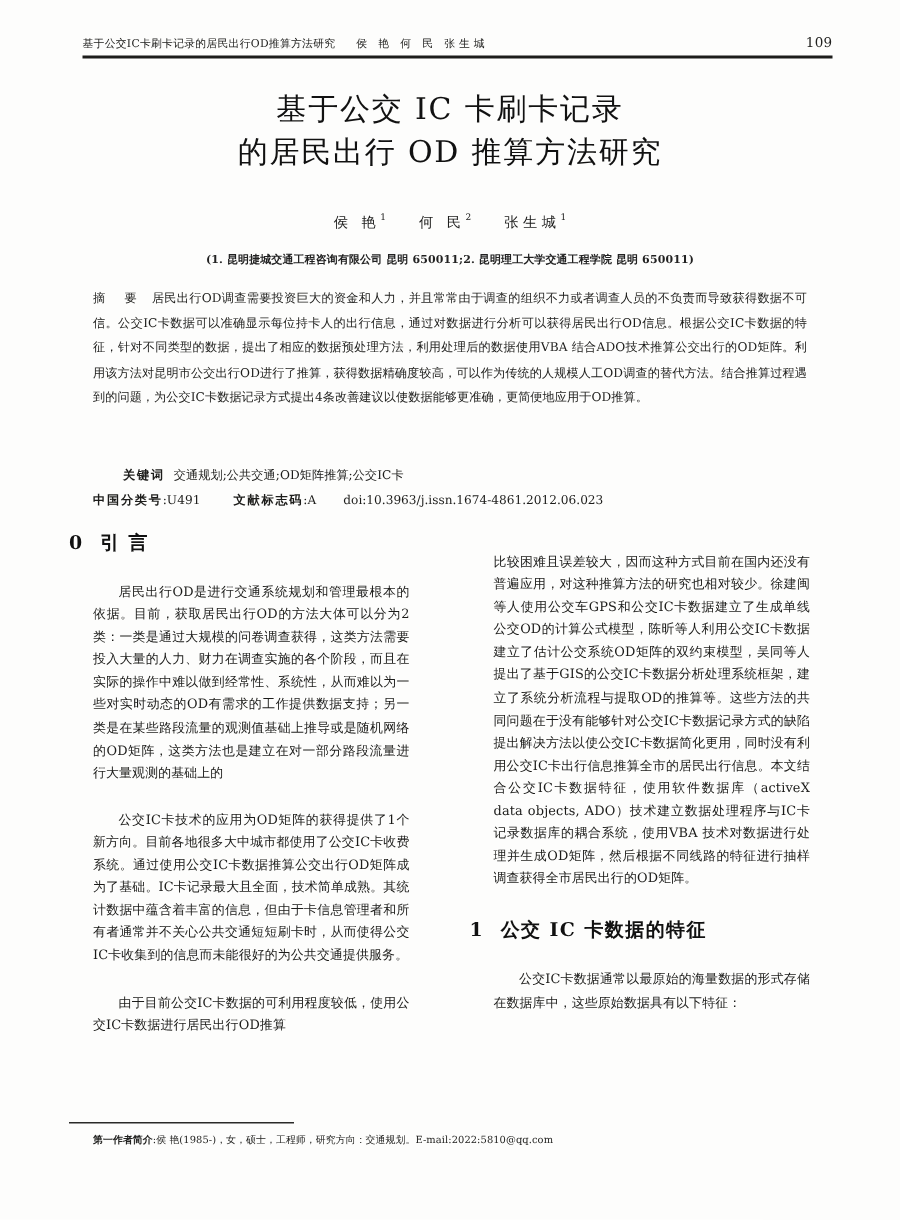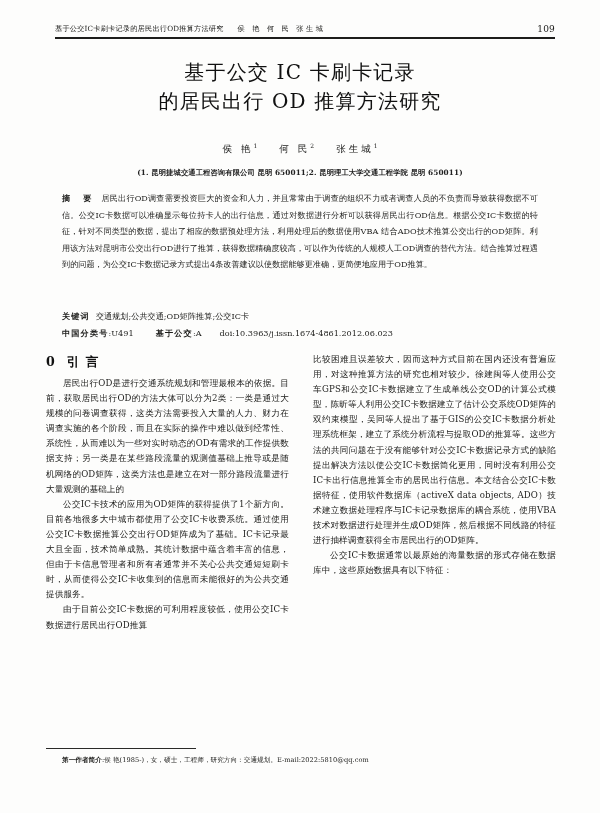--- a/index.html
+++ b/index.html
@@ -105,39 +105,39 @@
     top: 190px;
     left: 62px;
     width: 476px;
     font-size: 8.1px;
     line-height: 16.6px;
     text-align: justify;
     color: #1c1c1a;
     letter-spacing: 0.05px;
   }
   .abs-label {
-    font-weight: bold;
+    font-weight: normal;
     letter-spacing: 5px;
     margin-right: 5px;
   }
   .kw-line, .cls-line {
     position: absolute;
     left: 62px;
     width: 476px;
     font-size: 8.1px;
     color: #1c1c1a;
     letter-spacing: 0.05px;
   }
   .kw-line { top: 311px; }
   .cls-line { top: 328px; }
   .kw-label, .cls-label, .doc-label {
     font-weight: bold;
     letter-spacing: 1.2px;
   }
-  .kw-label { margin-right: 6px; }
+  .kw-label { margin-right: 6px; margin-left: 20px; }
   .cls-gap { display: inline-block; width: 22px; }
   .doi { margin-left: 18px; letter-spacing: 0; }
 
   
   .cols {
     position: absolute;
     top: 352px;
     left: 46px;
     width: 510px;
     height: 396px;
@@ -159,21 +159,21 @@
     font-size: 12.6px;
     font-weight: bold;
     margin: 0 0 4px 0;
     letter-spacing: 1px;
     line-height: 20px;
     color: #111;
   }
   h2.sec .num { margin-right: 11px; }
   h2.sec.sec-tight { margin-top: 9px; }
   p.para {
-    margin: 0;
+    margin: 16px;
     text-indent: 17px;
   }
   p.para + p.para { margin-top: 0; }
 
   
   .foot-rule {
     position: absolute;
     left: 46px;
     top: 748px;
     width: 150px;
@@ -222,36 +222,39 @@
 
   <div class="abs-block">
     <span class="abs-label">摘  要</span><span>居民出行OD调查需要投资巨大的资金和人力，并且常常由于调查的组织不力或者调查人员的不负责而导致获得数据不可信。公交IC卡数据可以准确显示每位持卡人的出行信息，通过对数据进行分析可以获得居民出行OD信息。根据公交IC卡数据的特征，针对不同类型的数据，提出了相应的数据预处理方法，利用处理后的数据使用VBA 结合ADO技术推算公交出行的OD矩阵。利用该方法对昆明市公交出行OD进行了推算，获得数据精确度较高，可以作为传统的人规模人工OD调查的替代方法。结合推算过程遇到的问题，为公交IC卡数据记录方式提出4条改善建议以使数据能够更准确，更简便地应用于OD推算。</span>
   </div>
 
   <div class="kw-line">
     <span class="kw-label">关键词</span><span>交通规划;公共交通;OD矩阵推算;公交IC卡</span>
   </div>
 
   <div class="cls-line">
-    <span class="cls-label">中国分类号</span><span>:U491</span><span class="cls-gap"></span><span class="doc-label">基于公交</span><span>:A</span><span class="doi">doi:10.3963/j.issn.1674-4861.2012.06.023</span>
+    <span class="cls-label">中国分类号</span><span>:U491</span><span class="cls-gap"></span><span class="doc-label">文献标志码</span><span>:A</span><span class="doi">doi:10.3963/j.issn.1674-4861.2012.06.023</span>
   </div>
 
   <div class="cols">
 
     <div class="col col-left">
       <h2 class="sec">
         <span class="num">0</span><span>引  言</span>
       </h2>
       <p class="para">居民出行OD是进行交通系统规划和管理最根本的依据。目前，获取居民出行OD的方法大体可以分为2类：一类是通过大规模的问卷调查获得，这类方法需要投入大量的人力、财力在调查实施的各个阶段，而且在实际的操作中难以做到经常性、系统性，从而难以为一些对实时动态的OD有需求的工作提供数据支持；另一类是在某些路段流量的观测值基础上推导或是随机网络的OD矩阵，这类方法也是建立在对一部分路段流量进行大量观测的基础上的</p>
       <p class="para">公交IC卡技术的应用为OD矩阵的获得提供了1个新方向。目前各地很多大中城市都使用了公交IC卡收费系统。通过使用公交IC卡数据推算公交出行OD矩阵成为了基础。IC卡记录最大且全面，技术简单成熟。其统计数据中蕴含着丰富的信息，但由于卡信息管理者和所有者通常并不关心公共交通短短刷卡时，从而使得公交IC卡收集到的信息而未能很好的为公共交通提供服务。</p>
       <p class="para">由于目前公交IC卡数据的可利用程度较低，使用公交IC卡数据进行居民出行OD推算</p>
     </div>
 
     <div class="col col-right">
       <p class="para" style="text-indent:0">比较困难且误差较大，因而这种方式目前在国内还没有普遍应用，对这种推算方法的研究也相对较少。徐建闽等人使用公交车GPS和公交IC卡数据建立了生成单线公交OD的计算公式模型，陈昕等人利用公交IC卡数据建立了估计公交系统OD矩阵的双约束模型，吴同等人提出了基于GIS的公交IC卡数据分析处理系统框架，建立了系统分析流程与提取OD的推算等。这些方法的共同问题在于没有能够针对公交IC卡数据记录方式的缺陷提出解决方法以使公交IC卡数据简化更用，同时没有利用公交IC卡出行信息推算全市的居民出行信息。本文结合公交IC卡数据特征，使用软件数据库（activeX data objects, ADO）技术建立数据处理程序与IC卡记录数据库的耦合系统，使用VBA 技术对数据进行处理并生成OD矩阵，然后根据不同线路的特征进行抽样调查获得全市居民出行的OD矩阵。</p>
+      <h2 class="sec sec-tight">
+        <span class="num">1</span><span>公交 IC 卡数据的特征</span>
+      </h2>
       <p class="para">公交IC卡数据通常以最原始的海量数据的形式存储在数据库中，这些原始数据具有以下特征：</p>
     </div>
 
   </div>
 
   <div class="foot-rule"></div>
   <div class="footer">
     <div>
       <b>第一作者简介</b><span>:侯  艳(1985-)，女，硕士，工程师，研究方向：交通规划。E-mail:2022:5810@qq.com</span>
     </div>

